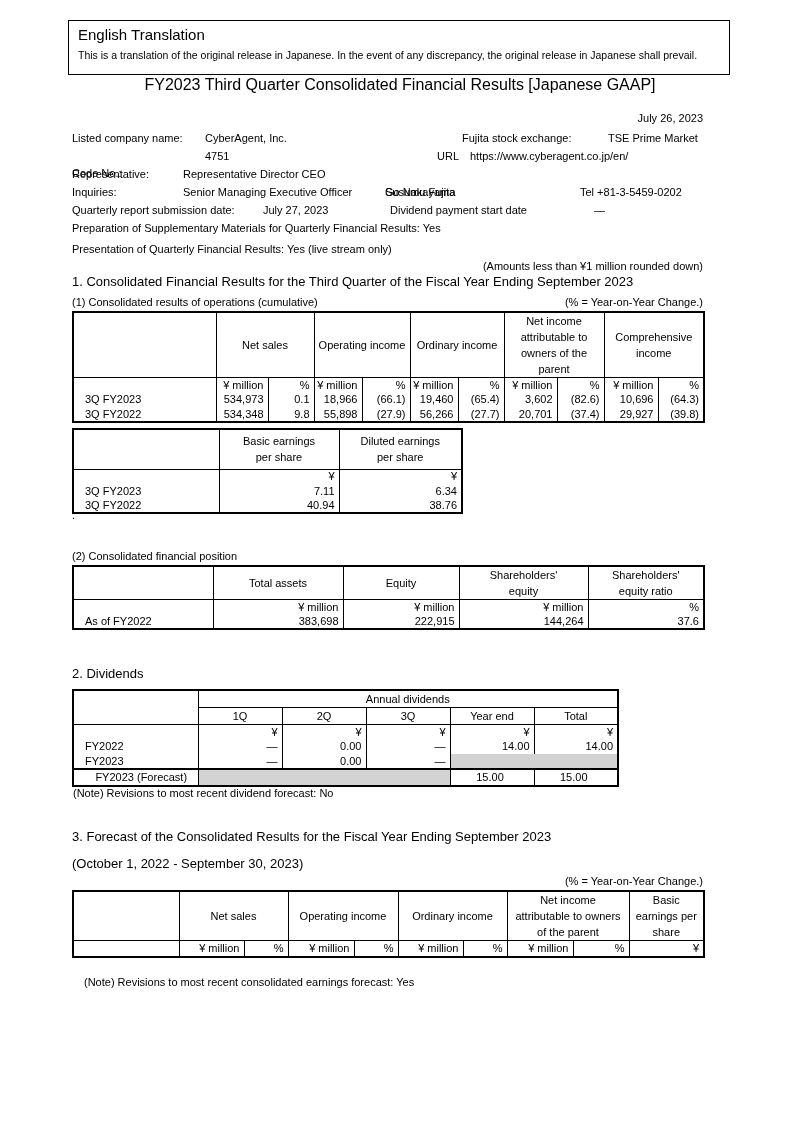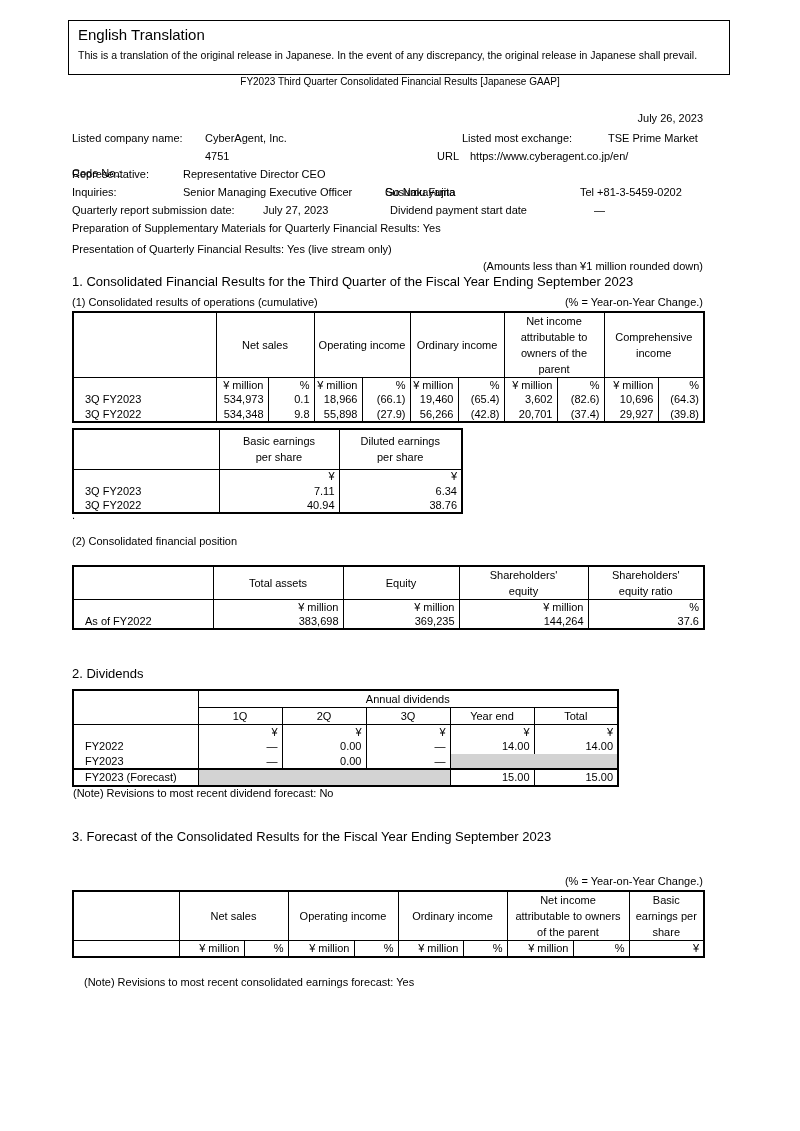--- a/index.html
+++ b/index.html
@@ -8,53 +8,53 @@
   .page { position:relative; width:800px; height:1131px; background:#fff; overflow:hidden; }
   .abs { position:absolute; }
   .txt { font-size:11px; line-height:15px; white-space:nowrap; }
   .h13 { font-size:13px; line-height:17px; white-space:nowrap; }
   .right-block { left:72px; width:631px; text-align:right; }
   .center-block { left:0; width:800px; text-align:center; }
 
   .trans-box { left:68px; top:20px; width:662px; height:55px; border:1px solid #000; padding:3px 9px 4px 9px; }
   .trans-title { font-size:15px; line-height:21px; }
   .trans-note { font-size:10.5px; line-height:15px; margin-top:3px; white-space:nowrap; }
-  .main-title { top:76px; font-size:10px; }
+  .main-title { top:76px; font-size:16px; }
 
   table.fin { border-collapse:collapse; table-layout:fixed; border:2px solid #000; background:#fff; }
   .fin th, .fin td { border:1px solid #000; font-size:11px; font-weight:normal; padding:0; vertical-align:middle; overflow:hidden; }
   .fin th { text-align:center; line-height:16px; }
   .fin tbody td { border-top:none; border-bottom:none; }
   .fin .hw { margin:0 auto; white-space:normal; }
   td.num, td.unit { text-align:right; padding-right:4px; }
   td.lbl { text-align:left; padding-left:11px; }
   td.ctr { text-align:center; }
   tr.unit td { height:14px; }
   tr.data td { height:15px; }
   .sh { background:#d3d3d3; }
   .sh-r { border-right-color:#d3d3d3 !important; }
-  tr.thick td { border-top:2px solid #000 !important; }
+  tr.thick td { border-top:2px solid #000 !important;text-align:center; }
 </style>
 </head>
 <body>
 
 <div class="page">
 
   <div class="abs trans-box">
     <div class="trans-title">English Translation</div>
     <div class="trans-note">This is a translation of the original release in Japanese. In the event of any discrepancy, the original release in Japanese shall prevail.</div>
   </div>
 
   <div class="abs center-block main-title">FY2023 Third Quarter Consolidated Financial Results [Japanese GAAP]</div>
 
   <div class="abs txt right-block" style="top:111px;">July 26, 2023</div>
 
   <div class="abs txt" style="left:72px;top:131px;">Listed company name:</div>
   <div class="abs txt" style="left:205px;top:131px;">CyberAgent, Inc.</div>
-  <div class="abs txt" style="left:462px;top:131px;">Listed most exchange:</div>
+  <div class="abs txt" style="left:462px;top:131px;">Fujita stock exchange:</div>
   <div class="abs txt" style="left:608px;top:131px;">TSE Prime Market</div>
 
   <div class="abs txt" style="left:72px;top:166px;">Code No.:</div>
   <div class="abs txt" style="left:205px;top:149px;">4751</div>
   <div class="abs txt" style="left:437px;top:149px;">URL</div>
   <div class="abs txt" style="left:470px;top:149px;">https://www.cyberagent.co.jp/en/</div>
 
   <div class="abs txt" style="left:72px;top:167px;">Representative:</div>
   <div class="abs txt" style="left:183px;top:167px;">Representative Director CEO</div>
   <div class="abs txt" style="left:385px;top:167px;margin-top:18px;">Susumu Fujita</div>
@@ -138,21 +138,21 @@
         <td class="num">10,696</td>
         <td class="num">(64.3)</td>
       </tr>
       <tr class="data">
         <td class="lbl">3Q FY2022</td>
         <td class="num">534,348</td>
         <td class="num">9.8</td>
         <td class="num">55,898</td>
         <td class="num">(27.9)</td>
         <td class="num">56,266</td>
-        <td class="num">(42.8)</td>
+        <td class="num">(27.7)</td>
         <td class="num">20,701</td>
         <td class="num">(37.4)</td>
         <td class="num">29,927</td>
         <td class="num">(39.8)</td>
       </tr>
     </tbody>
   </table>
 
   <table class="fin abs" style="left:72px;top:428px;">
     <colgroup>
@@ -185,21 +185,21 @@
       <tr class="data">
         <td class="lbl">3Q FY2022</td>
         <td class="num">40.94</td>
         <td class="num">38.76</td>
       </tr>
     </tbody>
   </table>
 
   <div class="abs txt" style="left:72px;top:508px;">.</div>
 
-  <div class="abs txt" style="left:72px;top:534px;">(2) Consolidated financial position</div>
+  <div class="abs txt" style="left:72px;top:549px;">(2) Consolidated financial position</div>
 
   <table class="fin abs" style="left:72px;top:565px;">
     <colgroup>
         <col style="width:140px">
         <col style="width:130px">
         <col style="width:116px">
         <col style="width:129px">
         <col style="width:116px">
       </colgroup>
     <thead>
@@ -223,21 +223,21 @@
       <tr class="unit">
         <td></td>
         <td class="unit">¥ million</td>
         <td class="unit">¥ million</td>
         <td class="unit">¥ million</td>
         <td class="unit">%</td>
       </tr>
       <tr class="data">
         <td class="lbl">As of FY2022</td>
         <td class="num">383,698</td>
-        <td class="num">369,235</td>
+        <td class="num">222,915</td>
         <td class="num">144,264</td>
         <td class="num">37.6</td>
       </tr>
     </tbody>
   </table>
 
   <div class="abs h13" style="left:72px;top:665px;">2. Dividends</div>
 
   <table class="fin abs" style="left:72px;top:689px;">
     <colgroup>
@@ -293,20 +293,21 @@
         <td class="num sh"></td>
         <td class="num">15.00</td>
         <td class="num">15.00</td>
       </tr>
     </tbody>
   </table>
 
   <div class="abs txt" style="left:73px;top:786px;">(Note) Revisions to most recent dividend forecast: No</div>
 
   <div class="abs h13" style="left:72px;top:828px;">3. Forecast of the Consolidated Results for the Fiscal Year Ending September 2023</div>
+  <div class="abs h13" style="left:72px;top:855px;">(October 1, 2022 - September 30, 2023)</div>
   <div class="abs txt right-block" style="top:874px;">(% = Year-on-Year Change.)</div>
 
   <table class="fin abs" style="left:72px;top:890px;">
     <colgroup>
       <col style="width:106px">
         <col style="width:65px">
         <col style="width:44px">
       <col style="width:66px">
         <col style="width:44px">
         <col style="width:65px">

